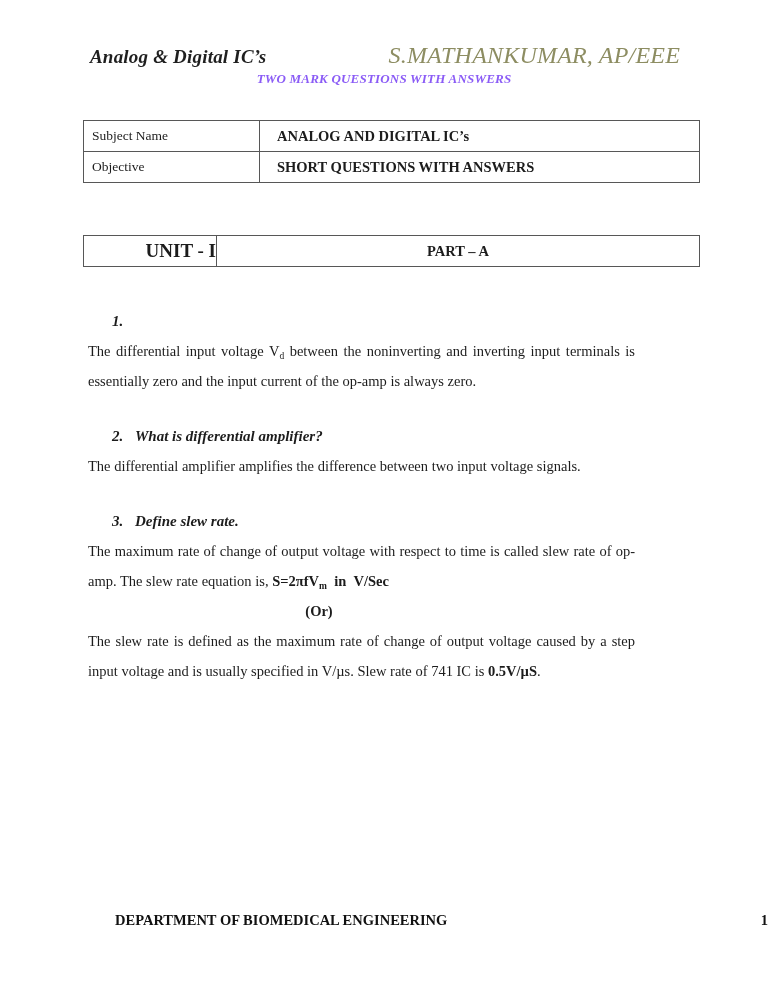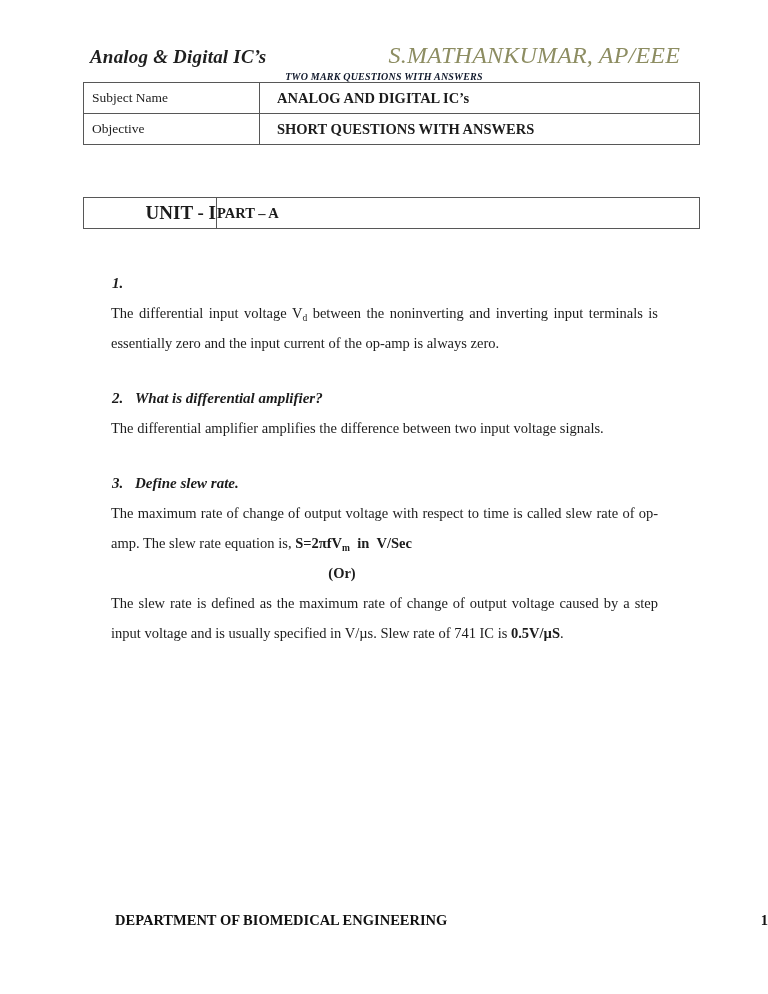--- a/index.html
+++ b/index.html
@@ -30,77 +30,78 @@
   }
   .title-right {
     font-size: 24px;
     font-style: italic;
     color: #8d8d62;
     letter-spacing: 0.2px;
   }
   .subtitle {
     margin-top: 2px;
     text-align: center;
-    font-size: 10px;
-    font-weight: bold;
-    font-style: italic;
-    color: #0f172a;
+    font-size: 13px;
+    font-weight: bold;
+    font-style: italic;
+    color: #8b5cf6;
     letter-spacing: 0.2px;
   }
 
   
   table.doc-table {
     border-collapse: collapse;
     margin-left: 83px;
     width: 617px;
     table-layout: fixed;
   }
   table.doc-table td {
     border: 1.5px solid #575757;
     padding: 0;
     vertical-align: middle;
     height: 30px;
   }
-  .info-table { }
+  .info-table { margin-top: 33px; }
   .info-table .label-cell {
     width: 167px;
     font-size: 13.5px;
     padding-left: 8px;
   }
   .info-table .value-cell {
     font-size: 14.5px;
     font-weight: bold;
     padding-left: 17px;
   }
   .unit-table { margin-top: 52px; }
   .unit-table .unit-cell {
     width: 132px;
     text-align: right;
     font-size: 19px;
     font-weight: bold;
   }
   .unit-table .part-cell {
+    text-align: center;
     font-size: 14.5px;
     font-weight: bold;
   }
 
   
   .questions { margin-top: 39px; }
   .question + .question { margin-top: 25px; }
   .q-heading {
     display: flex;
     margin-left: 112px;
     font-size: 15px;
     font-weight: bold;
     font-style: italic;
     line-height: 30px;
   }
   .q-num { width: 23px; flex: none; }
   .q-body {
-    margin-left: 111px;
+    margin-left: 88px;
     width: 547px;
     font-size: 14.5px;
     line-height: 30px;
     text-align: justify;
   }
   .q-body p { margin: 0; }
   .bold { font-weight: bold; }
   sub.vsub {
     font-size: 9.5px;
     vertical-align: -3px;

